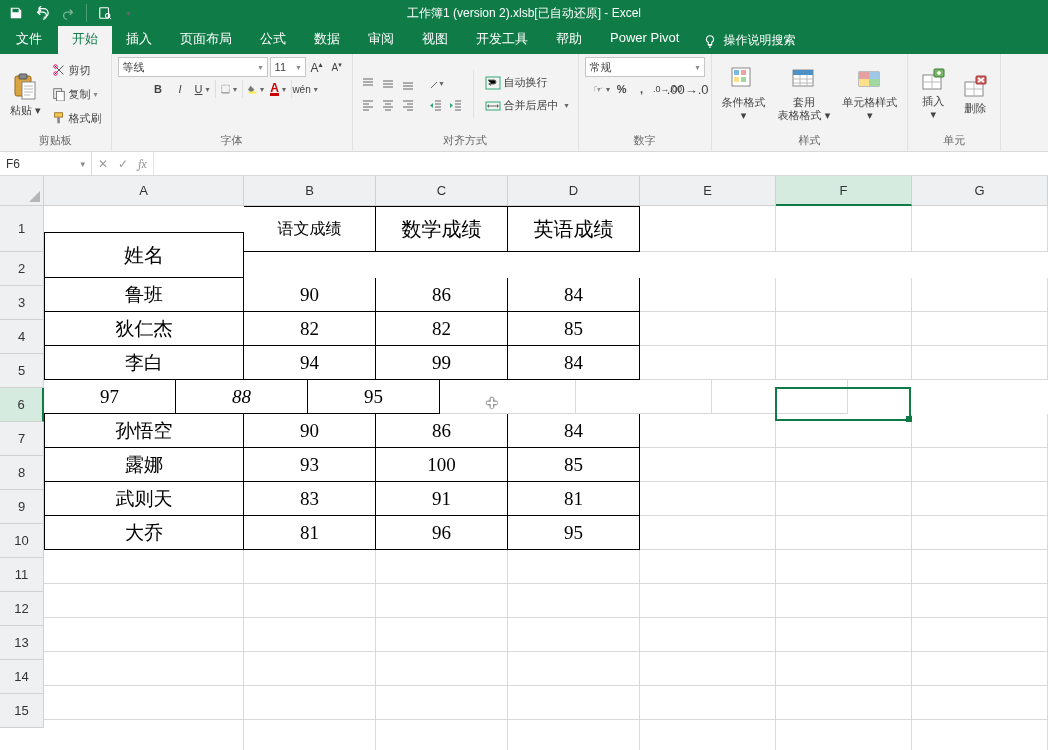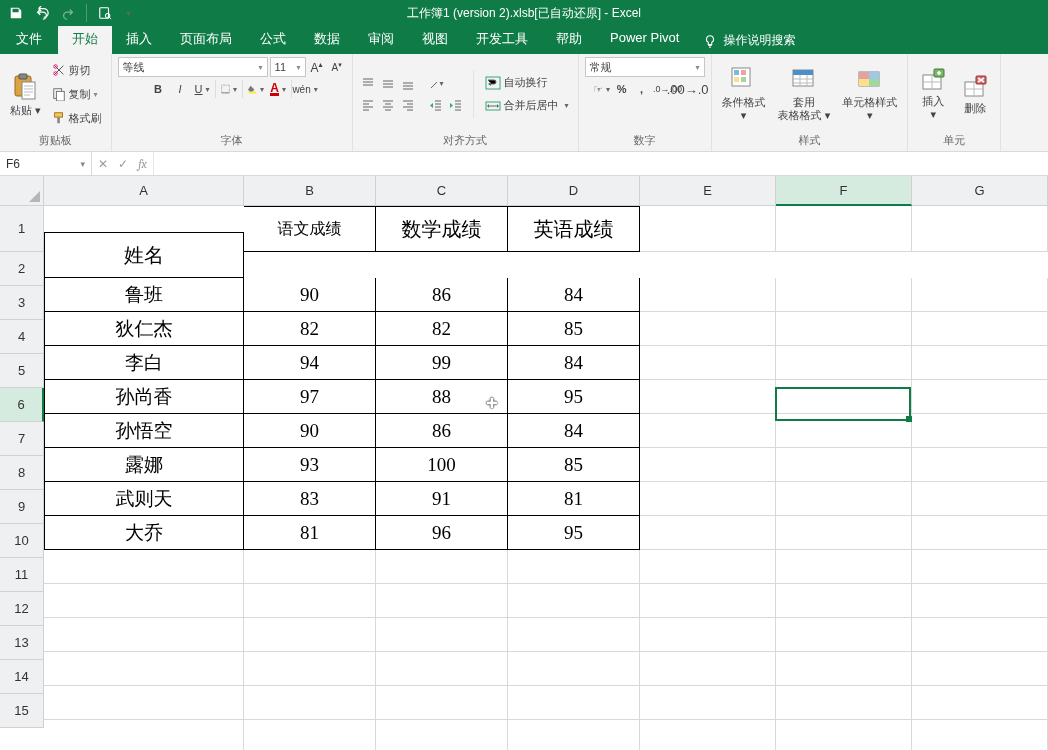--- a/index.html
+++ b/index.html
@@ -531,23 +531,22 @@
         <div class="cells-row">
           <div class="cell bordered data-left" style="width: 200px; height: 34px;">李白</div>
           <div class="cell bordered" style="width: 132px; height: 34px;">94</div>
           <div class="cell bordered" style="width: 132px; height: 34px;">99</div>
           <div class="cell bordered" style="width: 132px; height: 34px;">84</div>
           <div class="cell" style="width: 136px; height: 34px;"></div>
           <div class="cell" style="width: 136px; height: 34px;"></div>
           <div class="cell" style="width: 136px; height: 34px;"></div>
         </div>
         <div class="cells-row">
-          <div class="cell bordered data-left" style="width: 200px; height: 34px;">孙尚香</div>
           <div class="cell bordered" style="width: 132px; height: 34px;">97</div>
-          <div class="cell bordered" style="width: 132px; height: 34px;">88</div>
+          <div class="cell bordered" style="width: 132px; height: 34px; font-style: italic;">88</div>
           <div class="cell bordered" style="width: 132px; height: 34px;">95</div>
           <div class="cell" style="width: 136px; height: 34px;"></div>
           <div class="cell" style="width: 136px; height: 34px;"></div>
           <div class="cell" style="width: 136px; height: 34px;"></div>
         </div>
         <div class="cells-row">
           <div class="cell bordered data-left" style="width: 200px; height: 34px;">孙悟空</div>
           <div class="cell bordered" style="width: 132px; height: 34px;">90</div>
           <div class="cell bordered" style="width: 132px; height: 34px;">86</div>
           <div class="cell bordered" style="width: 132px; height: 34px;">84</div>

